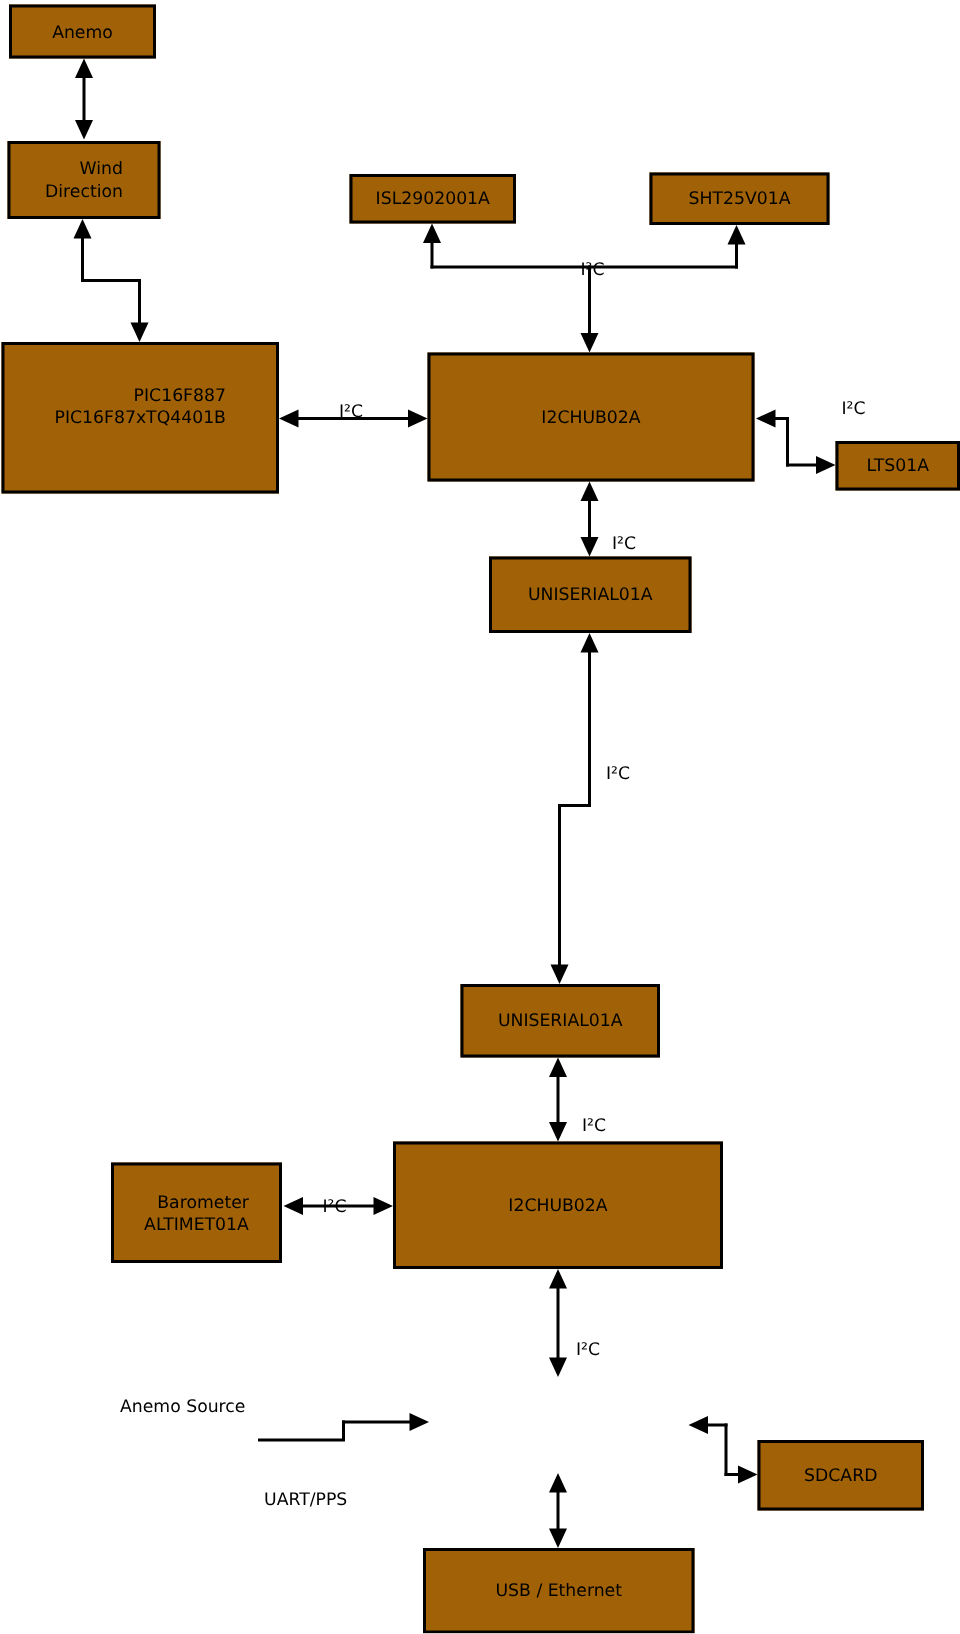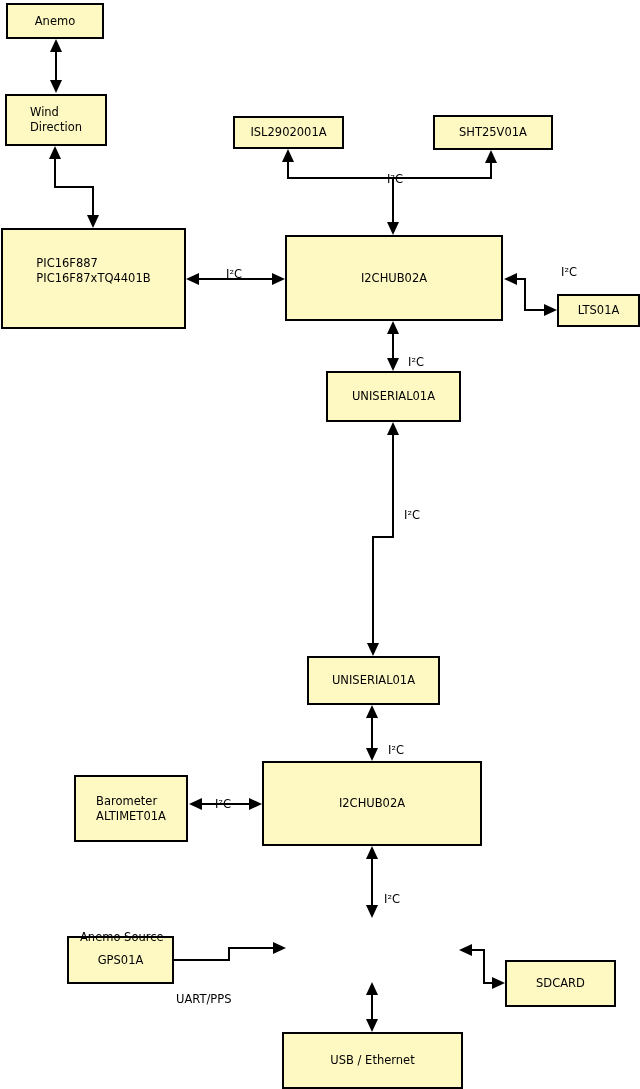--- a/index.html
+++ b/index.html
@@ -1,22 +1,22 @@
 <!DOCTYPE html>
 <html><head>
 <meta charset="utf-8">
 <style>
   html,body{margin:0;padding:0;background:#ffffff;}
   .canvas{
     position:relative;width:640px;height:1089px;background:#ffffff;
     font-family:"DejaVu Sans","Liberation Sans",sans-serif;color:#000000;overflow:hidden;
   }
   .node{
-    position:absolute;box-sizing:border-box;border:2px solid #000000;background:#fef9c3;
-    display:flex;align-items:center;justify-content:center;text-align:left;
+    position:absolute;box-sizing:border-box;border:2px solid #000000;background:#a16207;
+    display:flex;align-items:center;justify-content:center;text-align:right;
     font-size:11.5px;line-height:1.3;
   }
   .node .node-label{white-space:pre-line;}
   .lbl{position:absolute;font-size:11.5px;white-space:nowrap;margin-top:20px;}
   .hl{position:absolute;background:#000000;height:2px;}
   .vl{position:absolute;background:#000000;width:2px;}
   .arr-up{position:absolute;width:0;height:0;border-left:6px solid transparent;border-right:6px solid transparent;border-bottom:13px solid #000000;}
   .arr-down{position:absolute;width:0;height:0;border-left:6px solid transparent;border-right:6px solid transparent;border-top:13px solid #000000;}
   .arr-left{position:absolute;width:0;height:0;border-top:6px solid transparent;border-bottom:6px solid transparent;border-right:13px solid #000000;}
   .arr-right{position:absolute;width:0;height:0;border-top:6px solid transparent;border-bottom:6px solid transparent;border-left:13px solid #000000;}
@@ -54,23 +54,20 @@
   </div>
   <div class="node" style="left:307px;top:656px;width:133px;height:49px">
     <span class="node-label">UNISERIAL01A</span>
   </div>
   <div class="node" style="left:262px;top:761px;width:220px;height:85px">
     <span class="node-label">I2CHUB02A</span>
   </div>
   <div class="node" style="left:74px;top:775px;width:114px;height:67px">
     <span class="node-label">Barometer
 ALTIMET01A</span>
-  </div>
-  <div class="node" style="left:67px;top:936px;width:107px;height:48px">
-    <span class="node-label">GPS01A</span>
   </div>
   <div class="node" style="left:505px;top:960px;width:111px;height:47px">
     <span class="node-label">SDCARD</span>
   </div>
   <div class="node" style="left:282px;top:1032px;width:181px;height:57px">
     <span class="node-label">USB / Ethernet</span>
   </div>
 
   <div>
     <div class="arr-up" style="left:50px;top:39px"></div>

